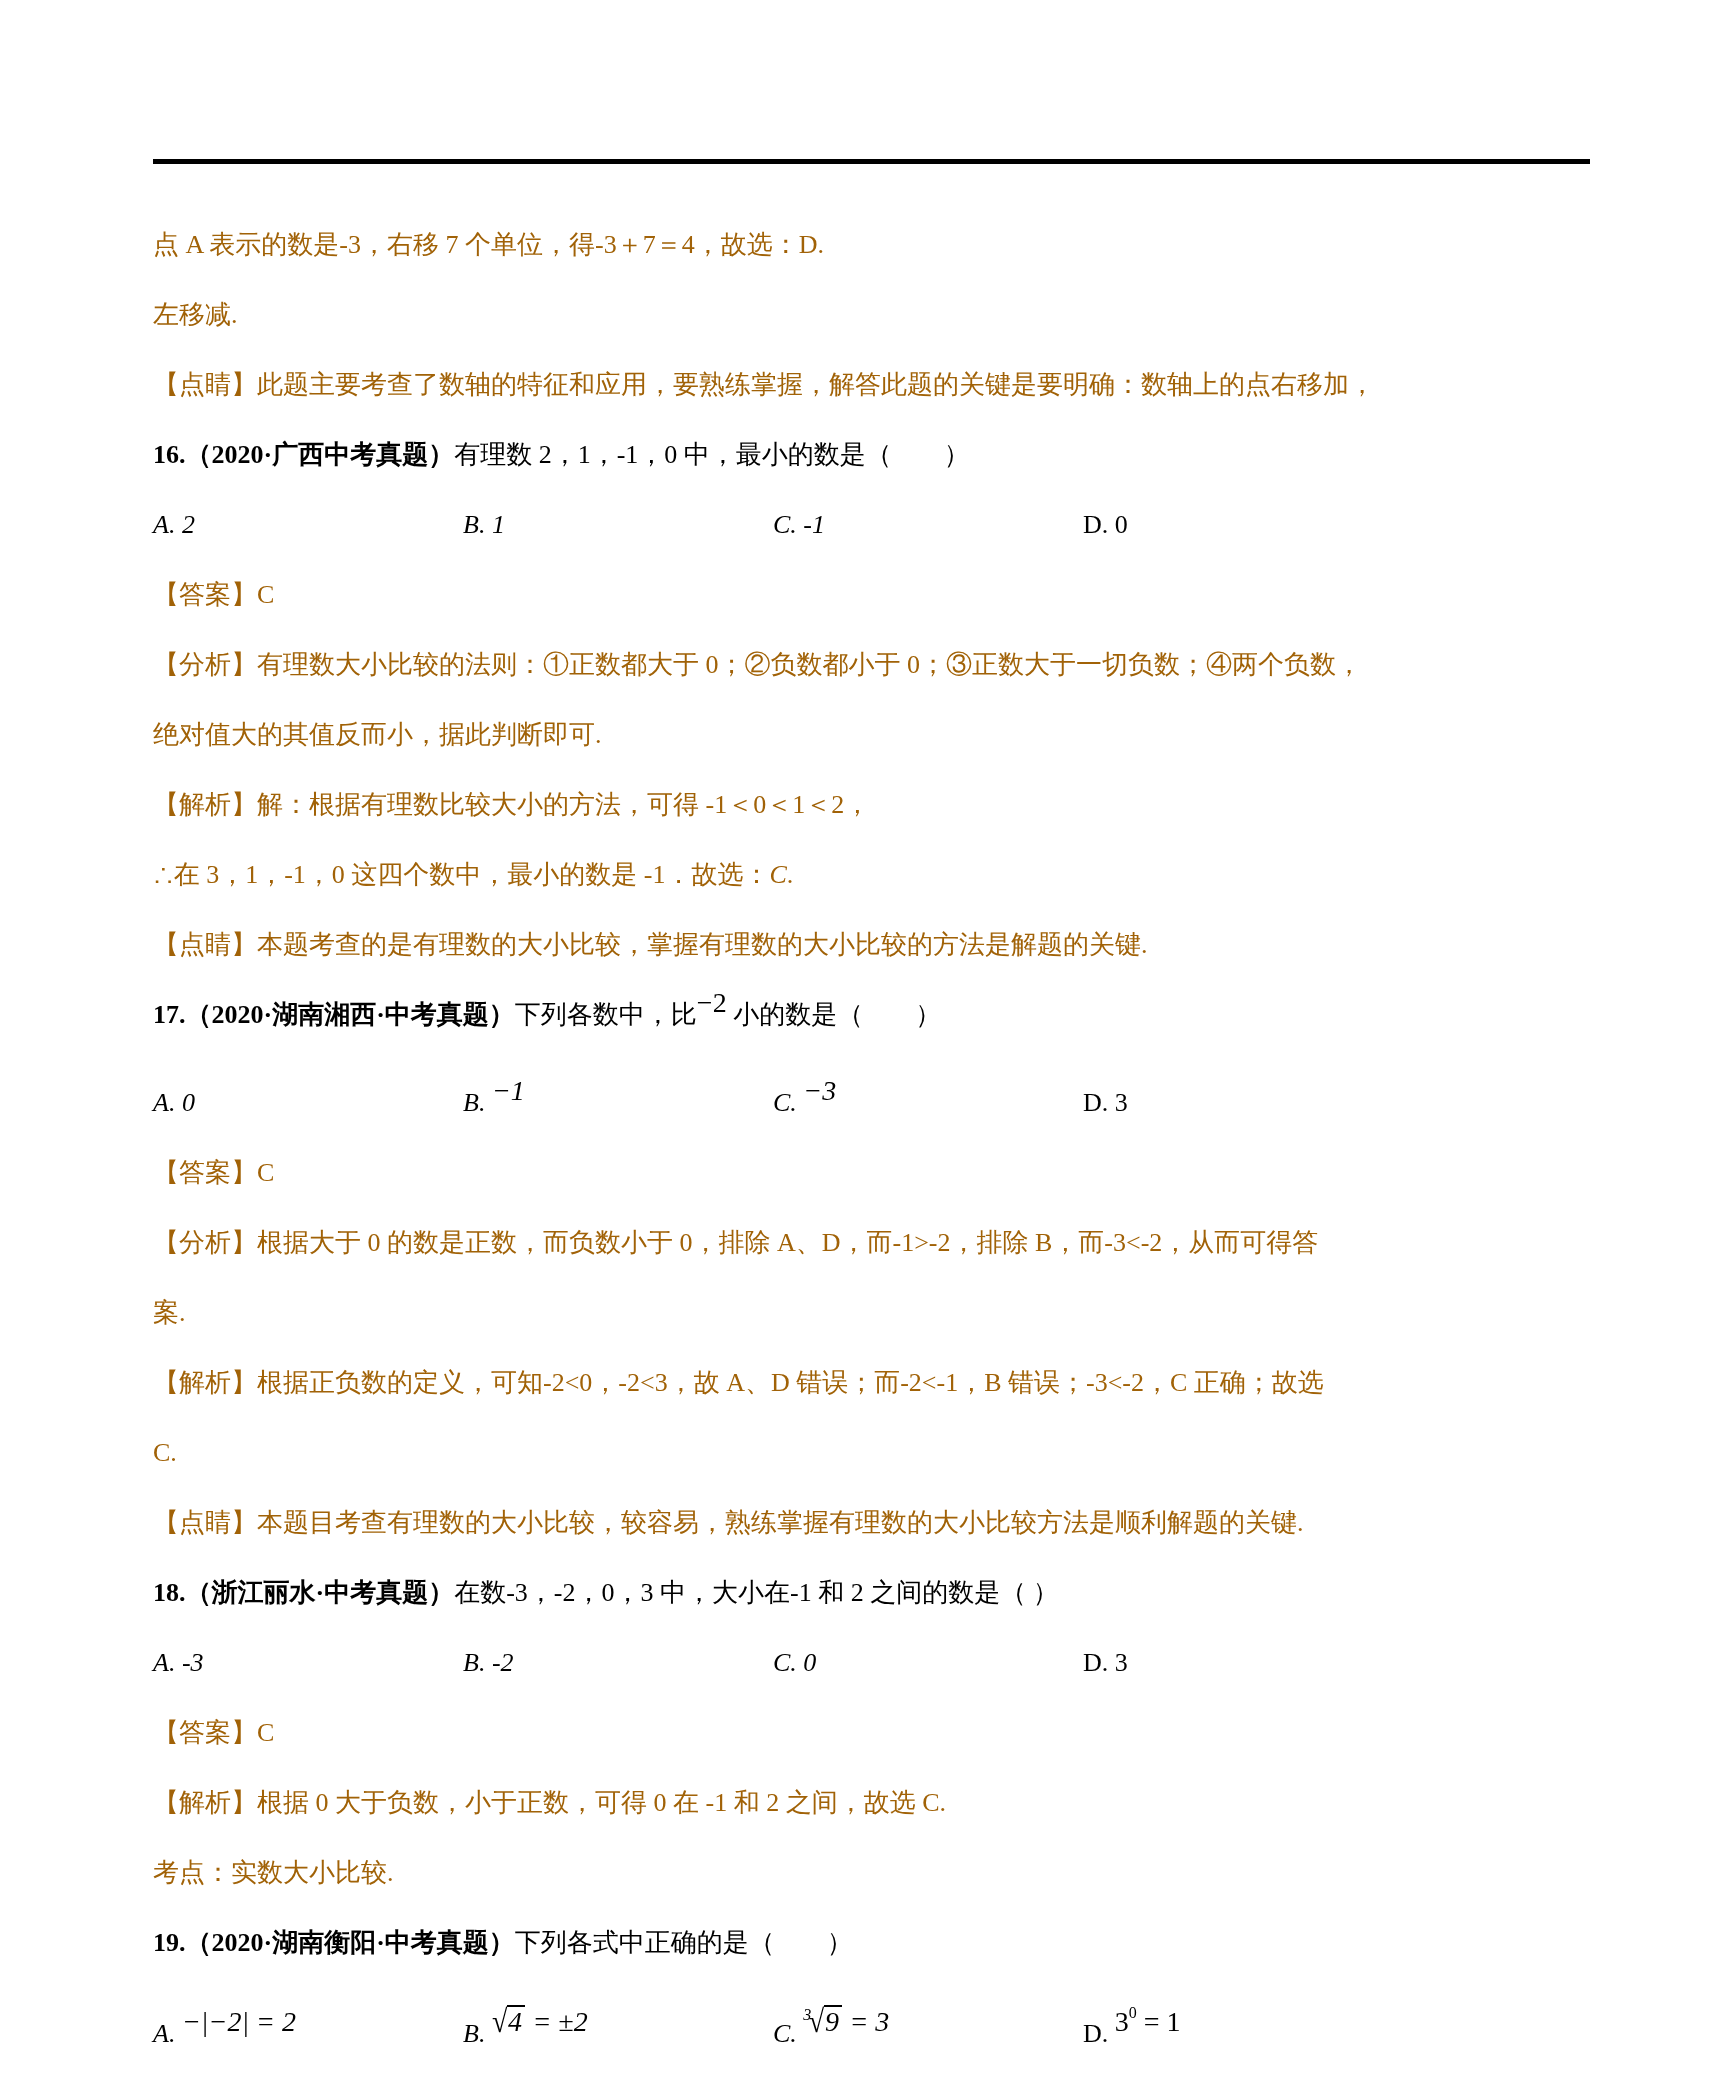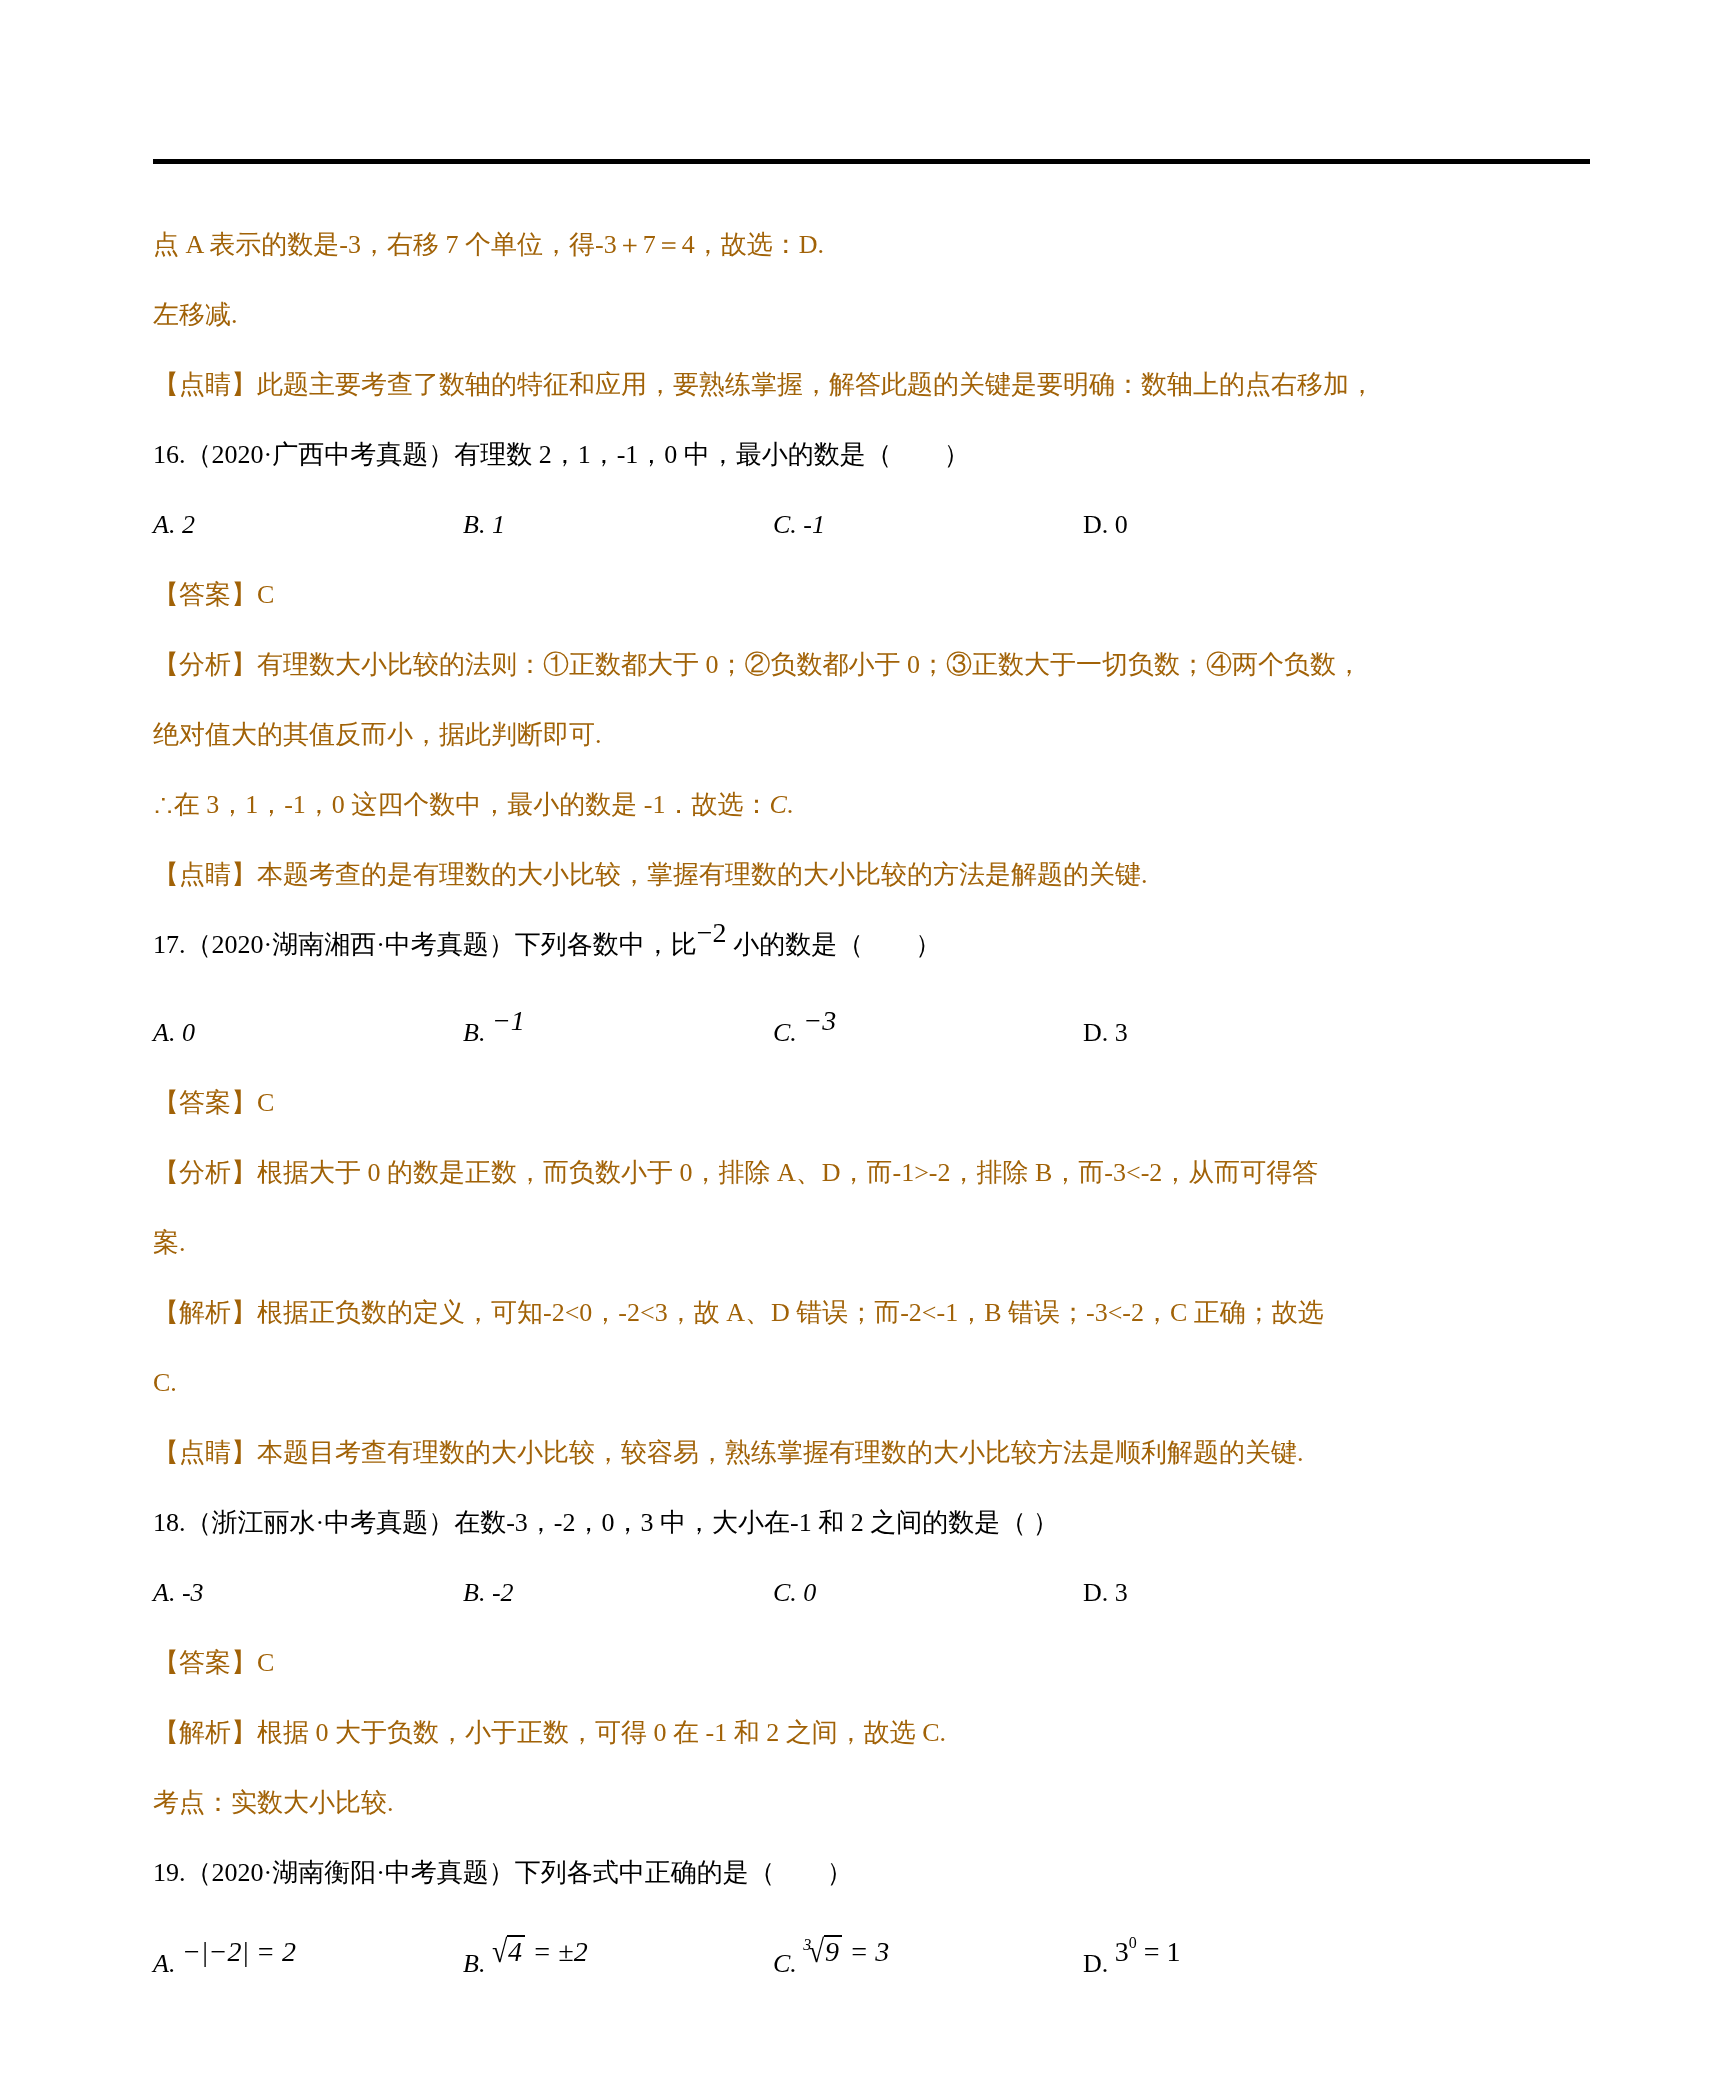--- a/index.html
+++ b/index.html
@@ -3,21 +3,21 @@
 <meta charset="utf-8">
 <style>
   html,body{margin:0;padding:0;background:#fff;}
   .page{position:relative;width:1735px;height:2453px;background:#ffffff;overflow:hidden;
         font-family:"Liberation Serif","DejaVu Serif",serif;font-size:26px;color:#000;}
   .rule{position:absolute;left:153px;right:145px;top:159px;height:5px;background:#000;}
   .content{position:absolute;left:153px;right:141px;top:210px;}
   .line{line-height:70px;white-space:nowrap;}
   .red{color:#a16207;}
   .black{color:#000000;}
-  .b{font-weight:normal;}
+  .b{font-weight:bold;}
   .i{font-style:italic;}
   .cell{display:inline-block;vertical-align:baseline;}
   .cell.fixed{width:310px;font-style:italic;}
   
   .m{position:relative;top:-11px;font-size:28px;display:inline-block;line-height:1.05;}
   .vinc{display:inline-block;border-top:2.1px solid currentColor;line-height:1;padding:1.3px 3.4px 0 0.8px;}
   .radical{display:inline-block;transform:scaleY(1.15);}
   .idx{font-size:16px;position:relative;top:-11px;margin-right:-2.5px;}
   .exp{font-size:16px;vertical-align:12.6px;line-height:0;}
 </style>
@@ -28,20 +28,21 @@
   <div class="rule"></div>
   <div class="content" id="content">
       <div class="line red"><span>点 A 表示的数是-3，右移 7 个单位，得-3＋7＝4，故选：D.</span></div>
       <div class="line red"><span>左移减.</span></div>
       <div class="line red"><span>【点睛】此题主要考查了数轴的特征和应用，要熟练掌握，解答此题的关键是要明确：数轴上的点右移加，</span></div>
       <div class="line black"><span class="b">16.（2020·广西中考真题）</span><span>有理数 2，1，-1，0 中，最小的数是（　　）</span></div>
       <div class="line black"><span class="cell fixed"><span>A. 2</span></span><span class="cell fixed"><span>B. 1</span></span><span class="cell fixed"><span>C. -1</span></span><span class="cell"><span>D. 0</span></span></div>
       <div class="line red"><span>【答案】C</span></div>
       <div class="line red"><span>【分析】有理数大小比较的法则：①正数都大于 0；②负数都小于 0；③正数大于一切负数；④两个负数，</span></div>
       <div class="line red"><span>绝对值大的其值反而小，据此判断即可.</span></div>
+      <div class="line red"><span>【解析】解：根据有理数比较大小的方法，可得 -1＜0＜1＜2，</span></div>
       <div class="line red"><span>∴在 3，1，-1，0 这四个数中，最小的数是 -1．故选：</span><span class="i">C</span><span>.</span></div>
       <div class="line red"><span>【点睛】本题考查的是有理数的大小比较，掌握有理数的大小比较的方法是解题的关键.</span></div>
       <div class="line black" style="margin-top: 0;"><span class="b">17.（2020·湖南湘西·中考真题）</span><span>下列各数中，比</span><span class="m">−2</span><span> 小的数是（　　）</span></div>
       <div class="line black" style="margin-top: 18px;"><span class="cell fixed"><span>A. 0</span></span><span class="cell fixed"><span>B. </span><span class="m">−1</span></span><span class="cell fixed"><span>C. </span><span class="m">−3</span></span><span class="cell"><span>D. 3</span></span></div>
       <div class="line red"><span>【答案】C</span></div>
       <div class="line red"><span>【分析】根据大于 0 的数是正数，而负数小于 0，排除 A、D，而-1&gt;-2，排除 B，而-3&lt;-2，从而可得答</span></div>
       <div class="line red"><span>案.</span></div>
       <div class="line red"><span>【解析】根据正负数的定义，可知-2&lt;0，-2&lt;3，故 A、D 错误；而-2&lt;-1，B 错误；-3&lt;-2，C 正确；故选</span></div>
       <div class="line red"><span>C.</span></div>
       <div class="line red"><span>【点睛】本题目考查有理数的大小比较，较容易，熟练掌握有理数的大小比较方法是顺利解题的关键.</span></div>

